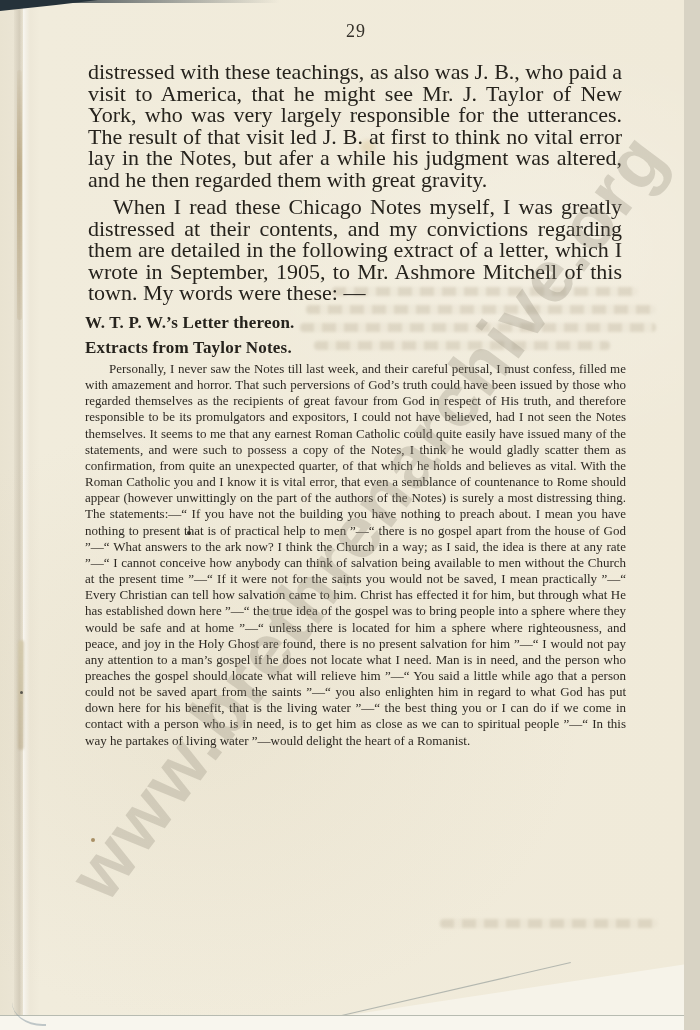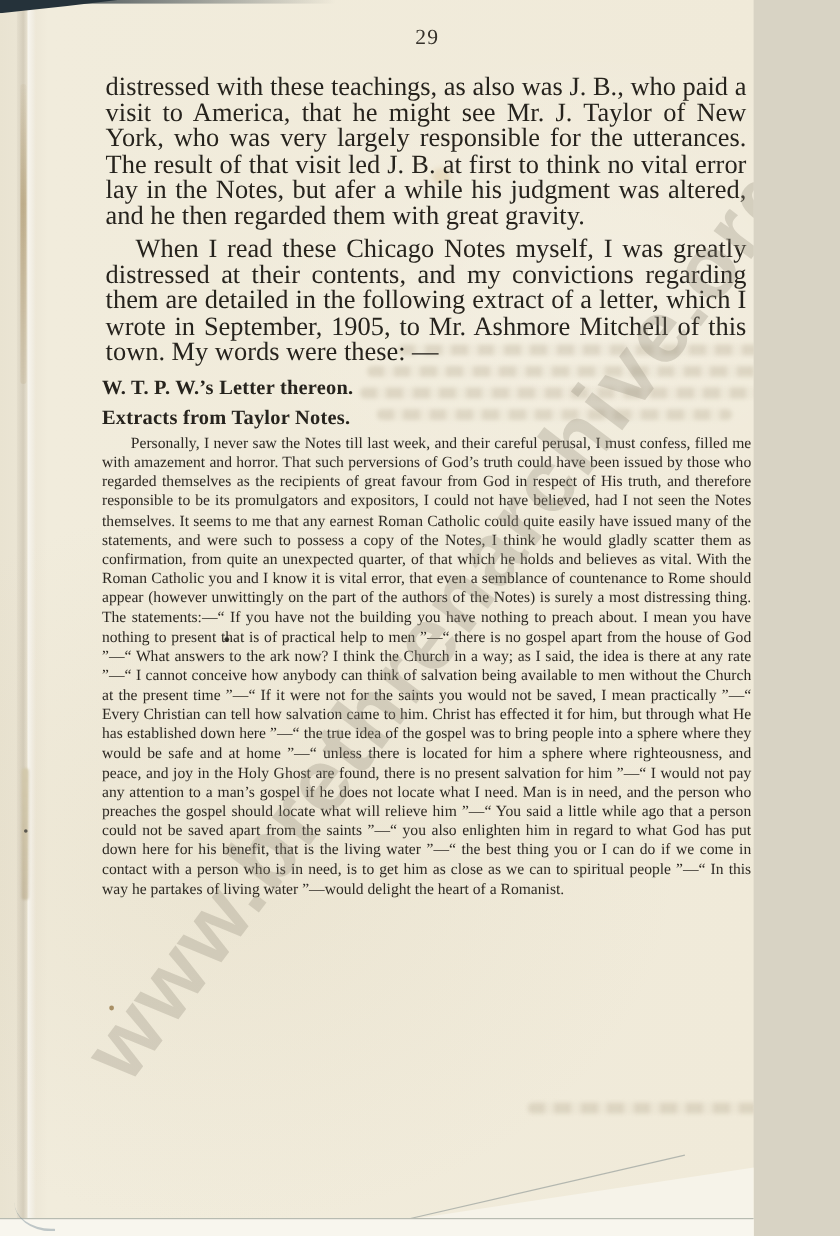--- a/index.html
+++ b/index.html
@@ -1,18 +1,18 @@
 <!DOCTYPE html>
 <html><head>
 <meta charset="utf-8">
 <style>
   html,body{margin:0;padding:0;background:#d8d3c4;}
   .page{
     position:relative;
-    width:628px;height:1030px;
+    width:684px;height:1030px;
     background:
       radial-gradient(ellipse 420px 300px at 78% 24%, rgba(255,255,255,0.20), rgba(255,255,255,0) 70%),
       radial-gradient(ellipse 500px 400px at 30% 70%, rgba(210,198,168,0.18), rgba(210,198,168,0) 75%),
       linear-gradient(90deg, #e9e3d1 0px, #ece6d6 26px, #f1ecdc 40px, #f0ead9 100%);
     overflow:hidden;
     font-family:"Liberation Serif", serif;
     color:#2a2620;
   }
   
   .cover-corner{position:absolute;left:0;top:0;width:98px;height:12px;

